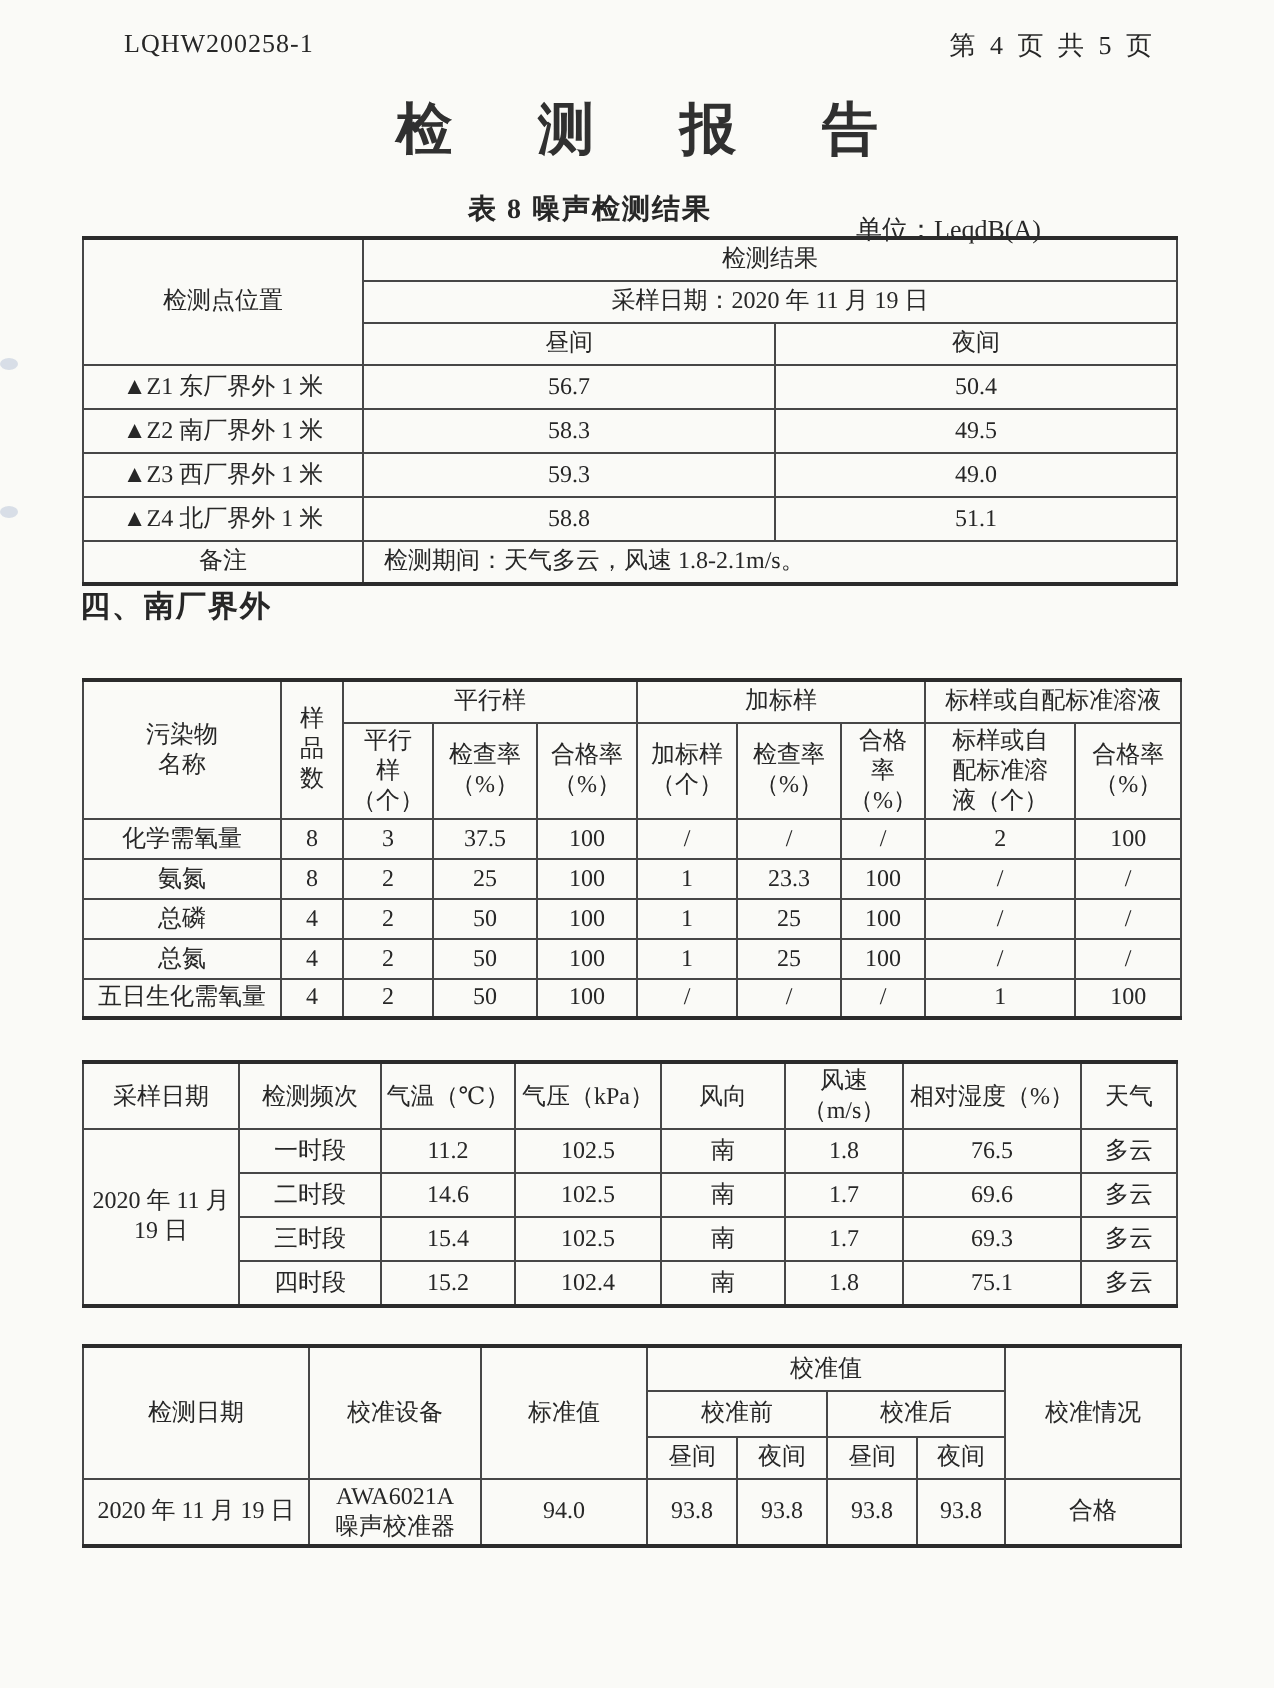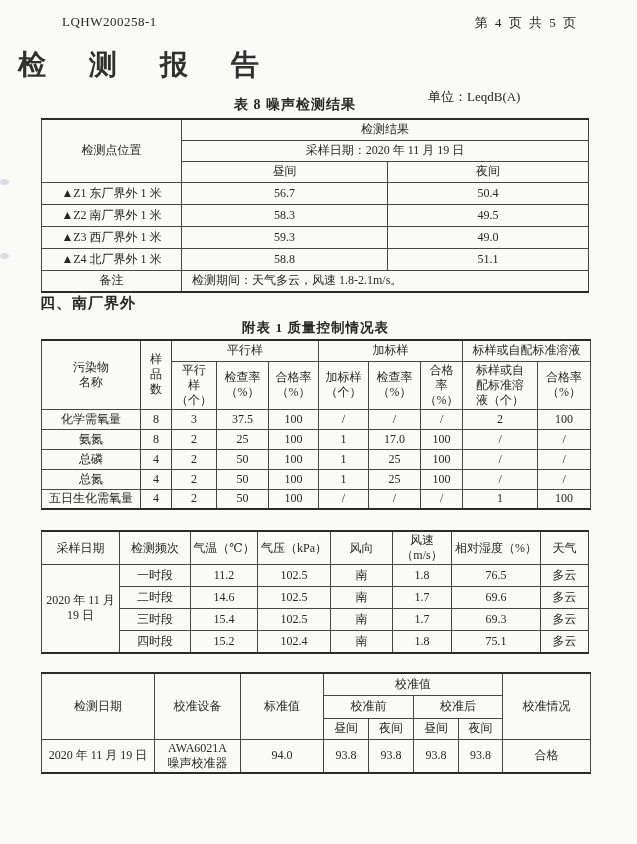--- a/index.html
+++ b/index.html
@@ -10,26 +10,26 @@
   }
   .page{
     position:relative;width:637px;height:844px;
     background:#fafaf7;
     color:#272727;overflow:hidden;
   }
   .abs{position:absolute;}
   .doc-header-left{left:62px;top:14px;font-size:13px;letter-spacing:0.5px;}
   .doc-header-right{right:59px;top:14px;font-size:13px;letter-spacing:2px;}
   .report-title{
-    left:0;top:46px;width:637px;
+    left:0;top:46px;width:637px;text-align:center;
     font-size:28px;font-weight:bold;letter-spacing:18px;text-indent:18px;
     color:#303030;
   }
   .t4-caption{left:234px;top:96px;font-size:14px;font-weight:bold;letter-spacing:1px;}
-  .t4-unit{left:428px;top:88px;font-size:13px;}
+  .t4-unit{left:428px;top:106px;font-size:13px;}
   .section-heading{left:40px;top:294px;font-size:15px;font-weight:bold;letter-spacing:1px;}
   .tbl-title{text-align:center;font-size:13.5px;font-weight:bold;letter-spacing:1px;}
   table{border-collapse:collapse;table-layout:fixed;}
   .t{border-top:2px solid #2b2b2b;border-bottom:2px solid #2b2b2b;}
   td,th{
     border:1px solid #474747;
     text-align:center;vertical-align:middle;
     font-size:12px;font-weight:normal;line-height:1.25;
     padding:1px 2px;white-space:pre-line;overflow:hidden;
   }
@@ -92,21 +92,20 @@
     </tr>
     <tr style="height:22px;">
       <td>备注</td>
       <td colspan="2" class="left-pad">检测期间：天气多云，风速 1.8-2.1m/s。</td>
     </tr>
   </tbody>
     </table>
 
   <div class="abs section-heading">四、南厂界外</div>
 
-  <div class="abs tbl-title" style="left:41px;top:319px;width:549px;">附表 1  质量控制情况表</div>
 
   <table class="abs t" style="left:41px;top:339px;width:549px;">
     <colgroup>
       <col style="width:99px;">
         <col style="width:31px;">
         <col style="width:45px;">
         <col style="width:52px;">
       <col style="width:50px;">
         <col style="width:50px;">
         <col style="width:52px;">
@@ -158,21 +157,21 @@
       <td>2</td>
       <td>100</td>
     </tr>
     <tr style="height:20px;">
       <td>氨氮</td>
       <td>8</td>
       <td>2</td>
       <td>25</td>
       <td>100</td>
       <td>1</td>
-      <td>17.0</td>
+      <td>23.3</td>
       <td>100</td>
       <td>/</td>
       <td>/</td>
     </tr>
     <tr style="height:20px;">
       <td>总磷</td>
       <td>4</td>
       <td>2</td>
       <td>50</td>
       <td>100</td>

